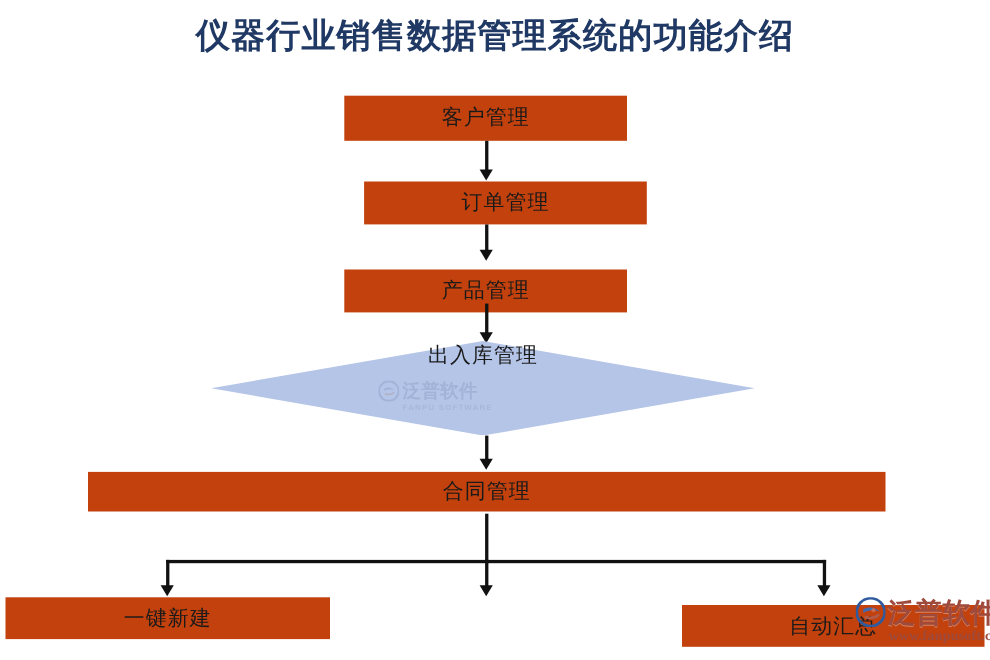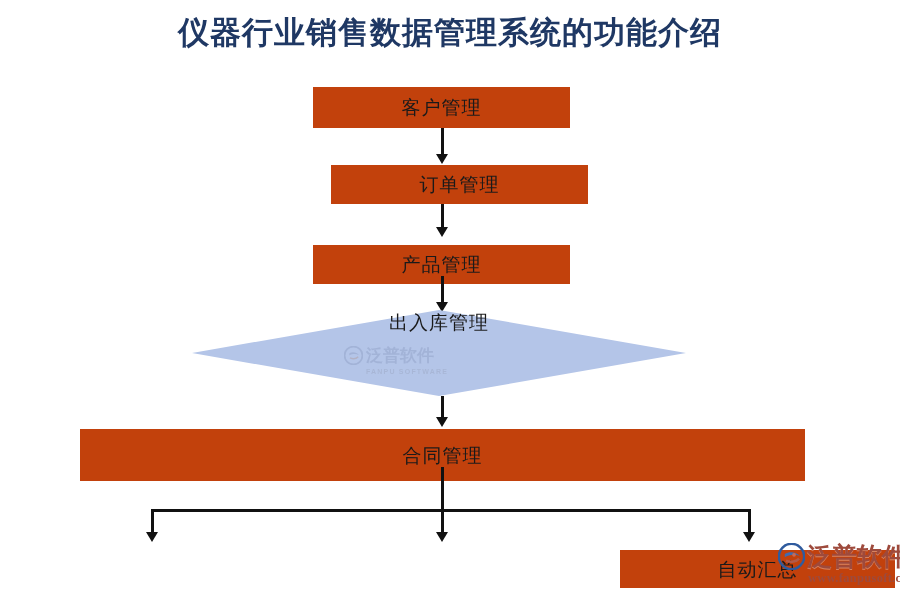--- a/index.html
+++ b/index.html
@@ -212,36 +212,39 @@
     </div>
 
     <div class="diamond-label">
       <span>出入库管理</span>
     </div>
   </div>
 
   <div class="vline" style="left:441px; top:396px; height:22px;"></div>
   <div class="arrowhead" style="left:436px; top:417px;"></div>
 
-  <div class="node" style="left:80px; top:429px; width:725px; height:52px;">
+  <div class="node" style="left:80px; top:429px; width:725px; height:36px;">
     <span>合同管理</span>
   </div>
 
   <div class="vline" style="left:441px; top:467px; height:45px;"></div>
   <div class="hline" style="left:151px; top:509px; width:600px;"></div>
 
   <div class="vline" style="left:151px; top:509px; height:25px;"></div>
   <div class="arrowhead" style="left:146px; top:532px;"></div>
 
   <div class="vline" style="left:441px; top:509px; height:25px;"></div>
   <div class="arrowhead" style="left:436px; top:532px;"></div>
 
   <div class="vline" style="left:748px; top:509px; height:25px;"></div>
   <div class="arrowhead" style="left:743px; top:532px;"></div>
 
+  <div class="node" style="left:5px; top:543px; width:295px; height:38px;">
+    <span>一键新建</span>
+  </div>
 
 
   <div class="node" style="left:620px; top:550px; width:275px; height:38px;">
     <span>自动汇总</span>
   </div>
 
   <div class="wm-corner" style="left:778px; top:540px;">
     <div class="wm-row">
       <svg class="logo-mark" width="27" height="27" viewBox="0 0 32 32">
         <circle cx="16" cy="16" r="15" fill="none" stroke="#2f5b9e" stroke-width="3"></circle>

